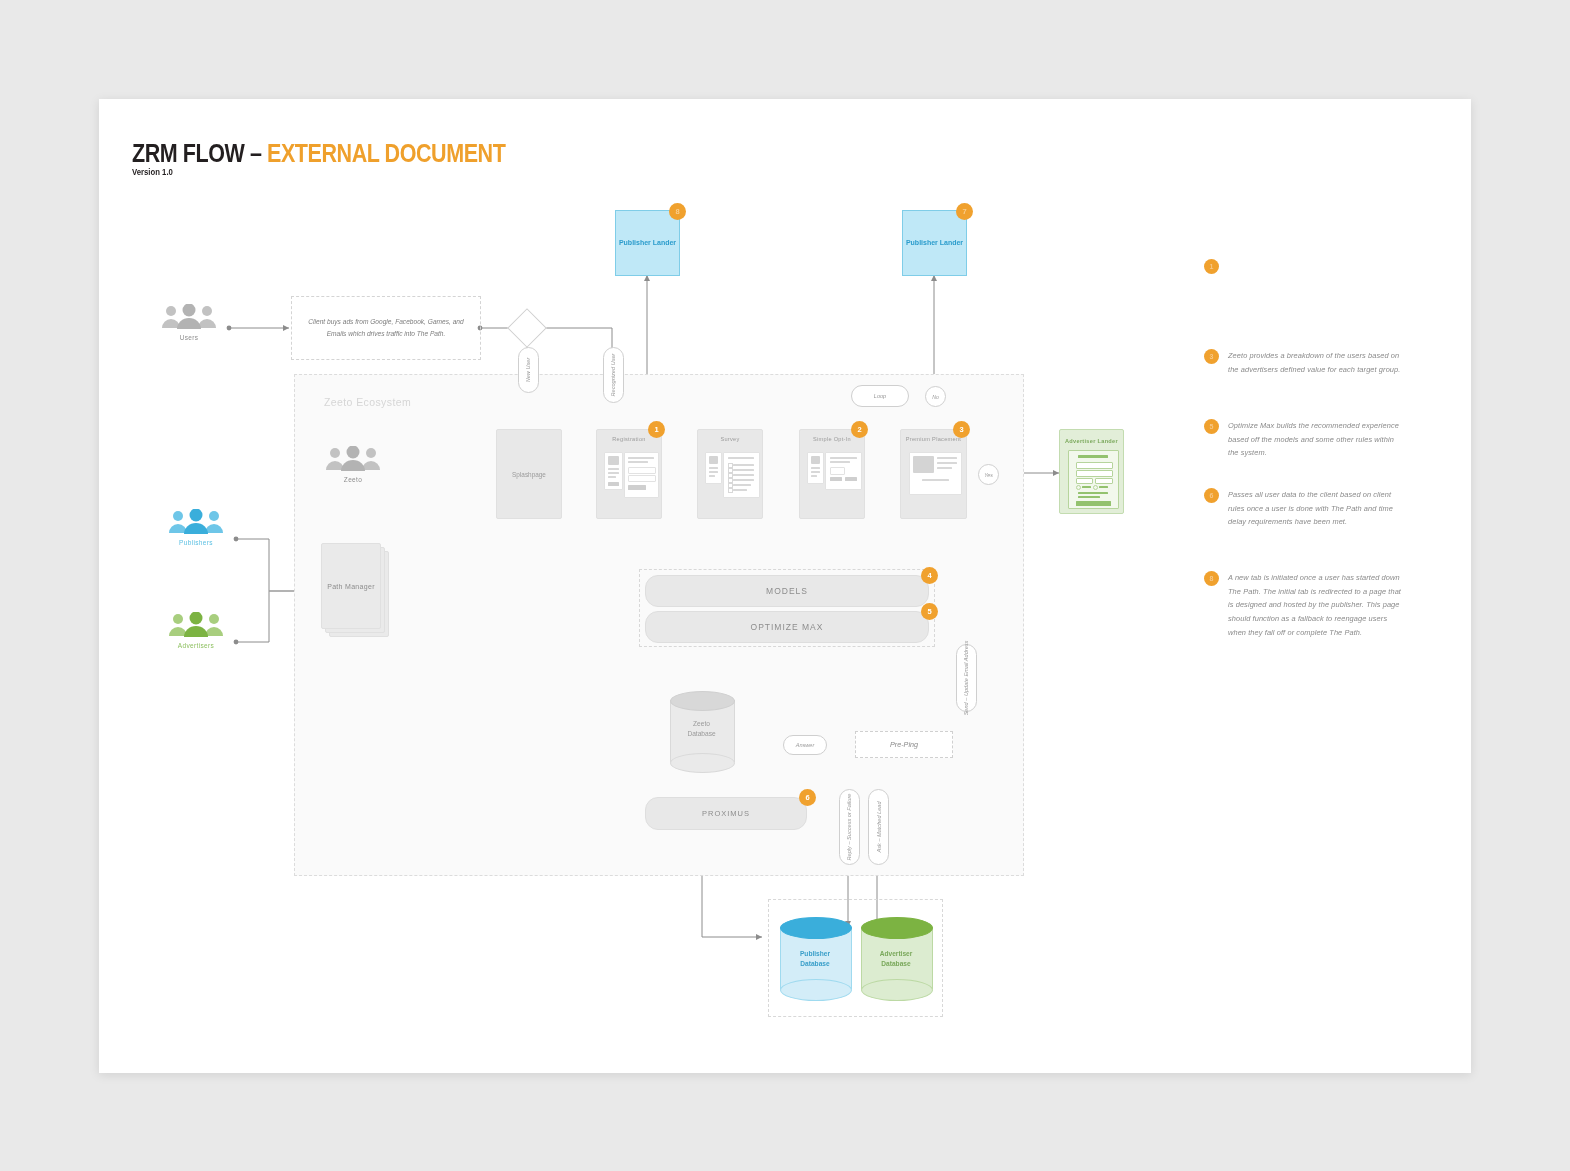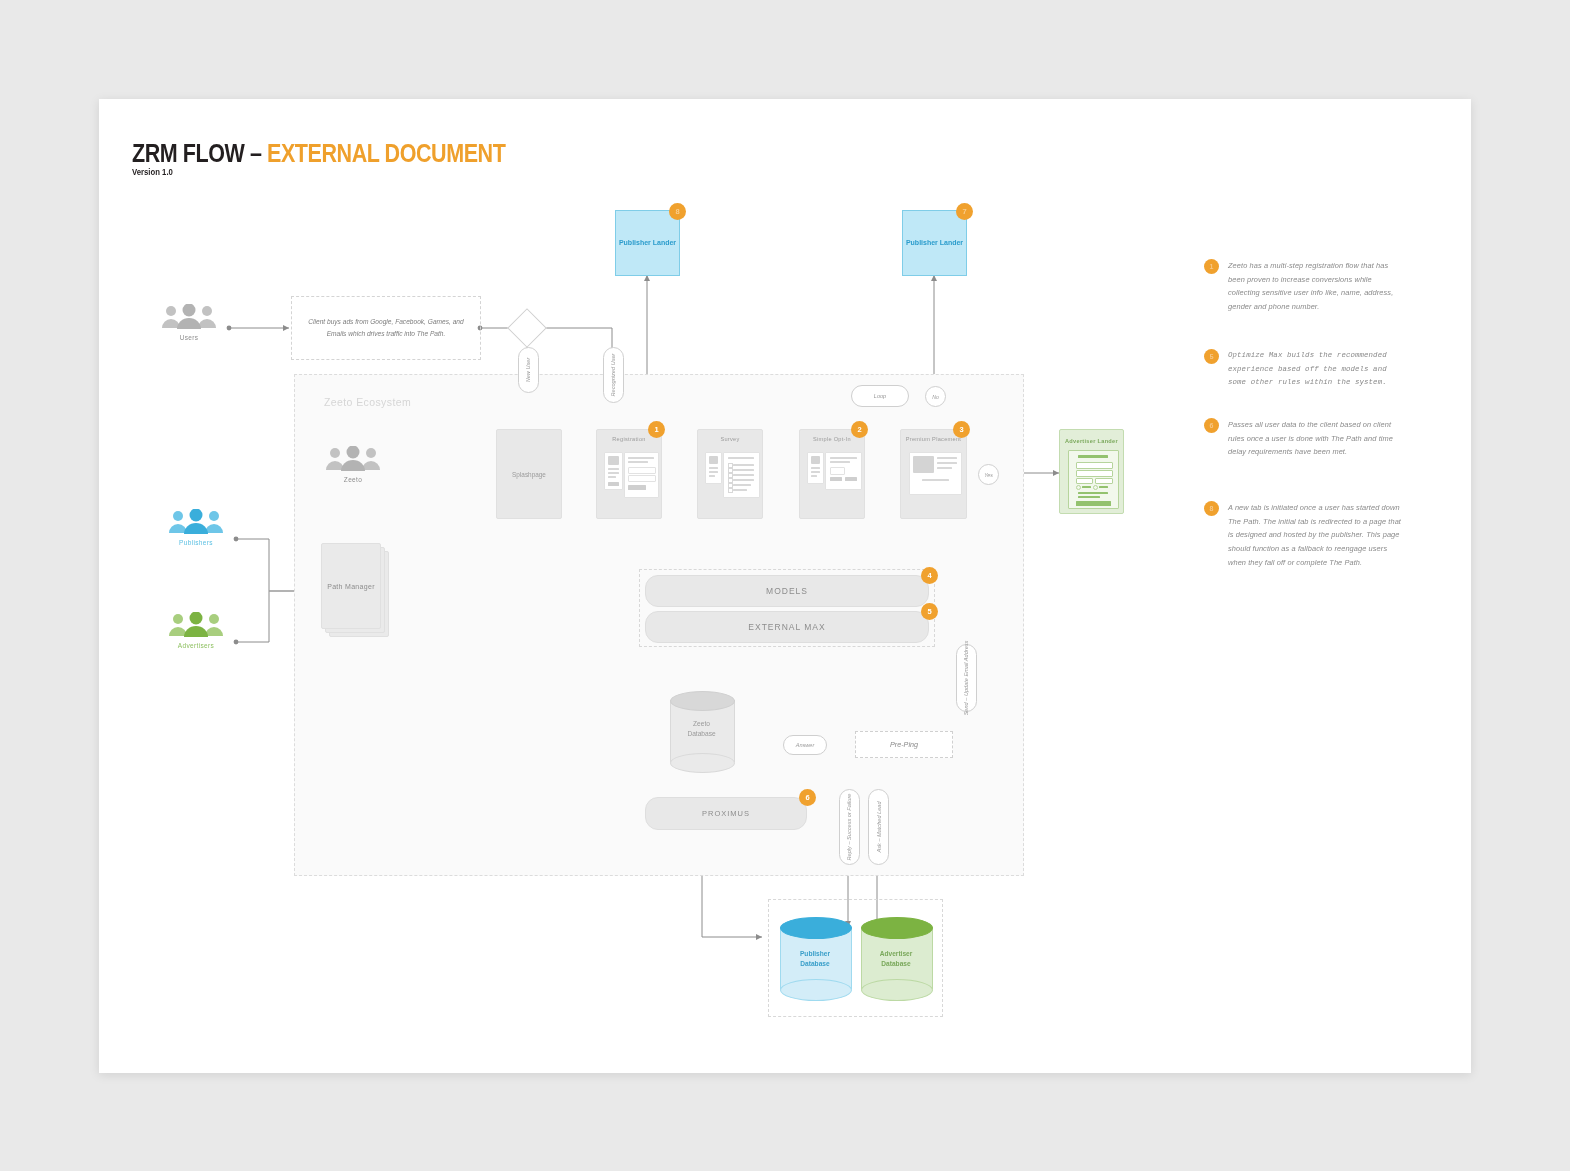--- a/index.html
+++ b/index.html
@@ -472,21 +472,21 @@
       <div class="sheet" style="left:4px;top:4px;width:58px;height:84px;"></div>
       <div class="sheet front" style="left:0;top:0;width:58px;height:84px;">Path Manager</div>
     </div>
 
     <div class="node dashgroup" style="left:540px;top:470px;width:296px;height:78px;"></div>
     <div class="node bigbar" style="left:546px;top:476px;width:284px;height:32px;">
       <span>MODELS</span>
     </div>
     <div class="badge" style="left:822px;top:468px;">4</div>
     <div class="node bigbar" style="left:546px;top:512px;width:284px;height:32px;">
-      <span>EXTERNAL MAX</span>
+      <span>OPTIMIZE MAX</span>
     </div>
     <div class="badge" style="left:822px;top:504px;">5</div>
 
     <div class="pill vert" style="left:857px;top:545px;width:19px;height:66px;">
       <span>Send – Update Email Address</span>
     </div>
 
     <div class="cyl" style="left:571px;top:592px;width:63px;height:80px;">
       <div class="body" style="top:9px;height:62px;background:#eaeaea;border-left:1px solid #d9d9d9;border-right:1px solid #d9d9d9;"></div>
       <div class="top" style="top:62px;height:18px;background:#eaeaea;border:1px solid #d9d9d9;"></div>
@@ -537,23 +537,26 @@
         <div>Advertiser</div>
         <div>Database</div>
       </div>
     </div>
 
   </div>
 
   <div id="notes">
     <div class="note" style="height:90px;">
       <div class="num">1</div>
-      <div class="body">Zeeto has a multi-step registration flow that has been proven to increase conversions while collecting sensitive user info like, name, address, gender and phone number.</div>
-    </div>
-    <div class="note" style="height:69px;font-family:Liberation Mono, monospace;">
+    </div>
+    <div class="note" style="height:70px;">
+      <div class="num">3</div>
+      <div class="body">Zeeto provides a breakdown of the users based on the advertisers defined value for each target group.</div>
+    </div>
+    <div class="note" style="height:69px;">
       <div class="num">5</div>
       <div class="body">Optimize Max builds the recommended experience based off the models and some other rules within the system.</div>
     </div>
     <div class="note" style="height:83px;">
       <div class="num">6</div>
       <div class="body">Passes all user data to the client based on client rules once a user is done with The Path and time delay requirements have been met.</div>
     </div>
     <div class="note" style="height:110px;">
       <div class="num">8</div>
       <div class="body">A new tab is initiated once a user has started down The Path. The initial tab is redirected to a page that is designed and hosted by the publisher. This page should function as a fallback to reengage users when they fall off or complete The Path.</div>

